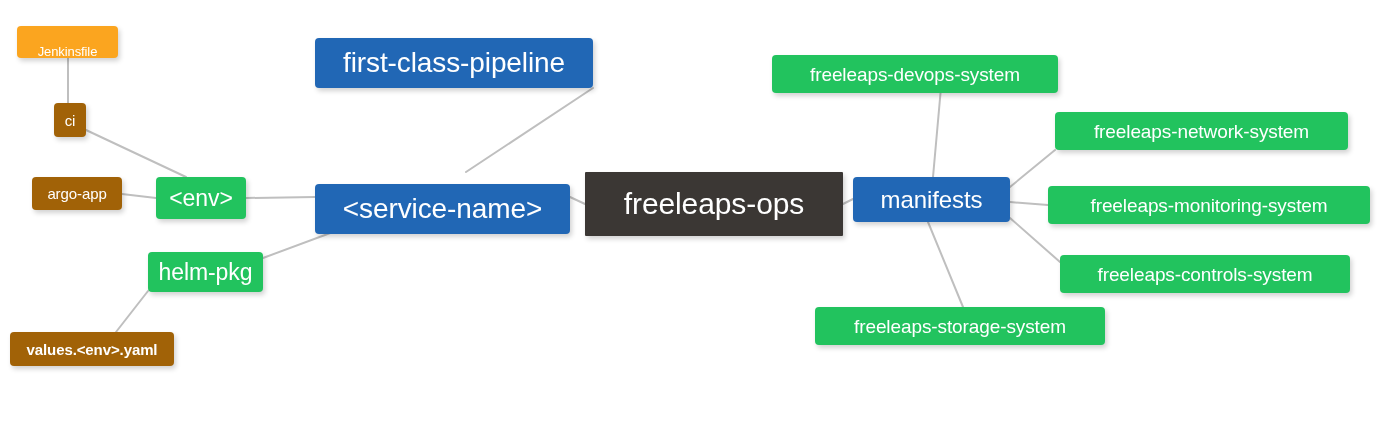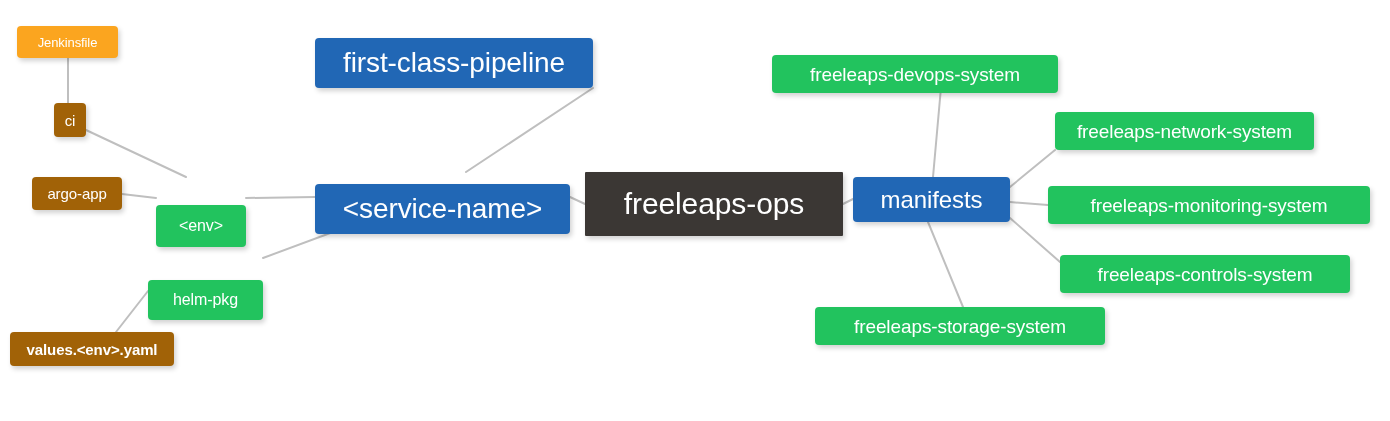--- a/index.html
+++ b/index.html
@@ -45,24 +45,24 @@
     font-size: 30px;
     border-radius: 1px;
   }
   .n-blue   { background: #2167b5; }
   .n-green  { background: #22c35e; }
   .n-orange { background: #fba51f; }
   .n-red    { background: #a16207; }
 
   .sz-xl { font-size: 28px; }
   .sz-lg { font-size: 24px; }
-  .sz-md { font-size: 16px; margin-top: 28px; }
+  .sz-md { font-size: 23px; }
   .sz-sm { font-size: 19px; }
   .sz-xs { font-size: 15px; }
-  .sz-xxs{ font-size: 13px; }
+  .sz-xxs{ font-size: 13px; align-items: flex-end; }
 </style>
 </head>
 <body>
 
 <div id="mindmap">
   <svg id="edges" width="1390" height="421" viewBox="0 0 1390 421" xmlns="http://www.w3.org/2000/svg">
       <line x1="585" y1="204" x2="570" y2="197" stroke="#bfbfbf" stroke-width="2" stroke-linecap="round"></line>
       <line x1="843" y1="204" x2="853" y2="199" stroke="#bfbfbf" stroke-width="2" stroke-linecap="round"></line>
       <line x1="466" y1="172" x2="593" y2="88" stroke="#bfbfbf" stroke-width="2" stroke-linecap="round"></line>
       <line x1="315" y1="197" x2="246" y2="198" stroke="#bfbfbf" stroke-width="2" stroke-linecap="round"></line>
@@ -104,21 +104,21 @@
       </div>
       <div class="node n-red sz-xs" style="left: 32px; top: 177px; width: 90px; height: 33px;">
         <span>argo-app</span>
       </div>
       <div class="node n-red sz-xs" style="left: 10px; top: 332px; width: 164px; height: 34px; font-weight: bold;">
         <span>values.&lt;env&gt;.yaml</span>
       </div>
       <div class="node n-green sz-sm" style="left: 772px; top: 27px; width: 286px; height: 38px; margin-top: 28px;">
         <span>freeleaps-devops-system</span>
       </div>
-      <div class="node n-green sz-sm" style="left: 1055px; top: 112px; width: 259px; height: 38px;">
+      <div class="node n-green sz-sm" style="left: 1055px; top: 112px; width: 293px; height: 38px;">
         <span>freeleaps-network-system</span>
       </div>
       <div class="node n-green sz-sm" style="left: 1048px; top: 186px; width: 322px; height: 38px;">
         <span>freeleaps-monitoring-system</span>
       </div>
       <div class="node n-green sz-sm" style="left: 1060px; top: 255px; width: 290px; height: 38px;">
         <span>freeleaps-controls-system</span>
       </div>
       <div class="node n-green sz-sm" style="left: 815px; top: 307px; width: 290px; height: 38px; text-align: center;">
         <span>freeleaps-storage-system</span>

